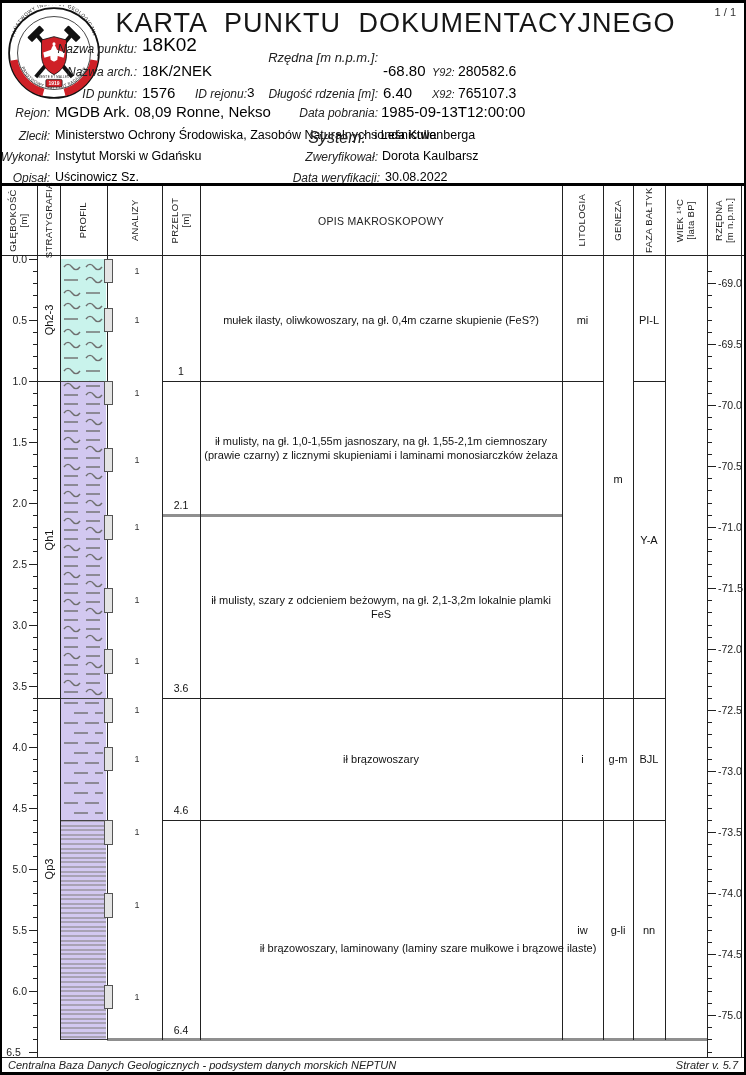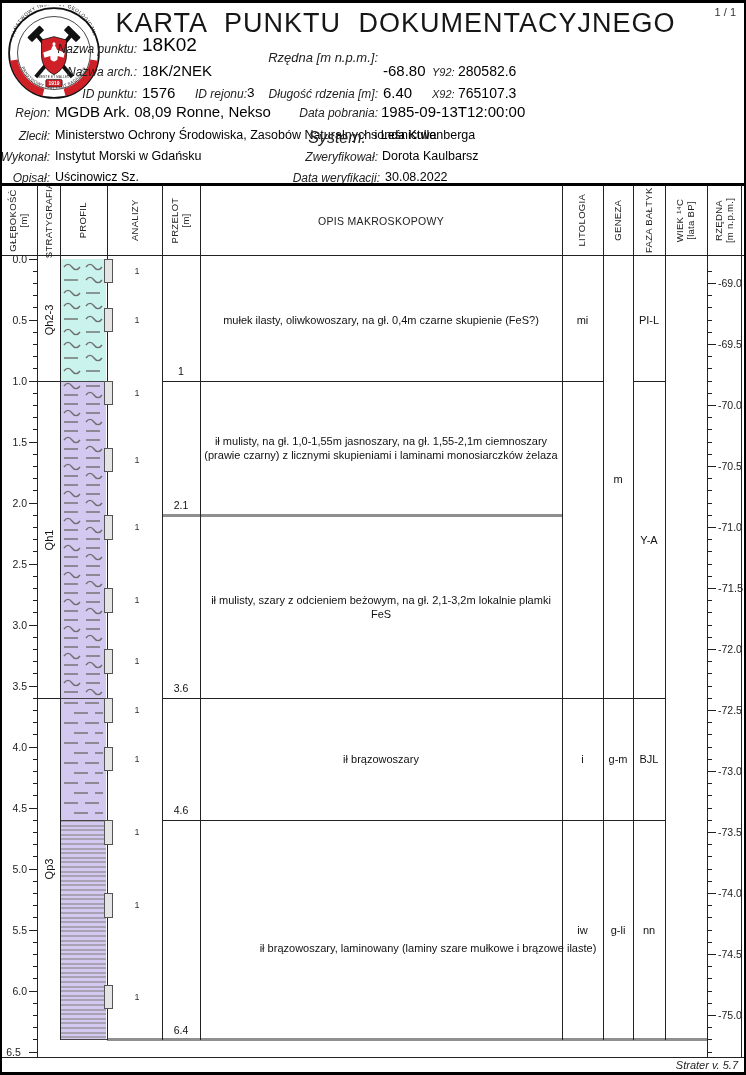--- a/index.html
+++ b/index.html
@@ -177,20 +177,21 @@
         <span>[lata BP]</span>
       </div>
     </div>
   <div class="hc" style="left:707px;width:35px">
     <div class="rot">
         <span>RZĘDNA</span>
         <span>[m n.p.m.]</span>
       </div>
     </div>
 
+  <div class="foot" style="left:8px">Centralna Baza Danych Geologicznych - podsystem danych morskich NEPTUN</div>
   <div class="foot" style="right:8px">Strater v. 5.7</div>
 <div style="position: absolute; left: 0px; top: 0px; width: 746px; height: 3px; background: rgb(0, 0, 0); z-index: 6;"></div>
     <div style="position: absolute; left: 0px; top: 1072px; width: 746px; height: 3px; background: rgb(0, 0, 0); z-index: 6;"></div>
     <div style="position: absolute; left: 0px; top: 183px; width: 746px; height: 3px; background: rgb(0, 0, 0); z-index: 6;"></div>
     <div style="position: absolute; left: 0px; top: 0px; width: 2px; height: 1075px; background: rgb(0, 0, 0); z-index: 6;"></div>
     <div style="position: absolute; left: 744px; top: 0px; width: 2px; height: 1075px; background: rgb(0, 0, 0); z-index: 6;"></div>
     <div style="position: absolute; left: 0px; top: 255px; width: 746px; height: 1px; background: rgb(34, 34, 34); z-index: 4;"></div>
     <div style="position: absolute; left: 0px; top: 1057px; width: 746px; height: 1px; background: rgb(34, 34, 34); z-index: 4;"></div>
     <div style="position: absolute; left: 37px; top: 186px; width: 1px; height: 871px; background: rgb(34, 34, 34); z-index: 4;"></div>
     <div style="position: absolute; left: 60px; top: 186px; width: 1px; height: 854px; background: rgb(34, 34, 34); z-index: 4;"></div>

